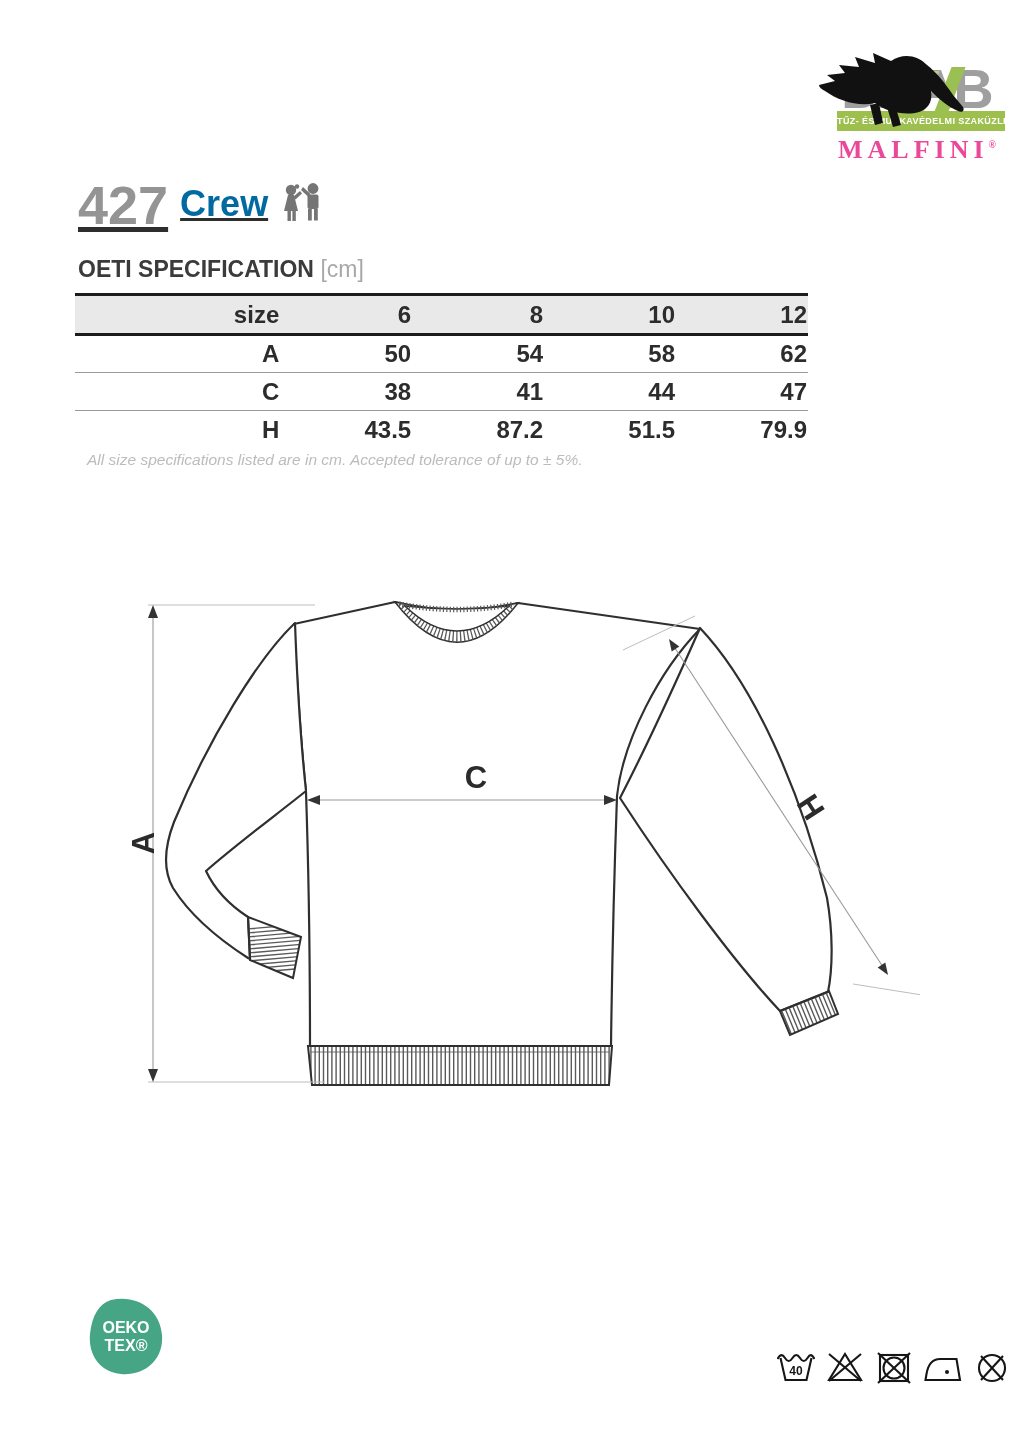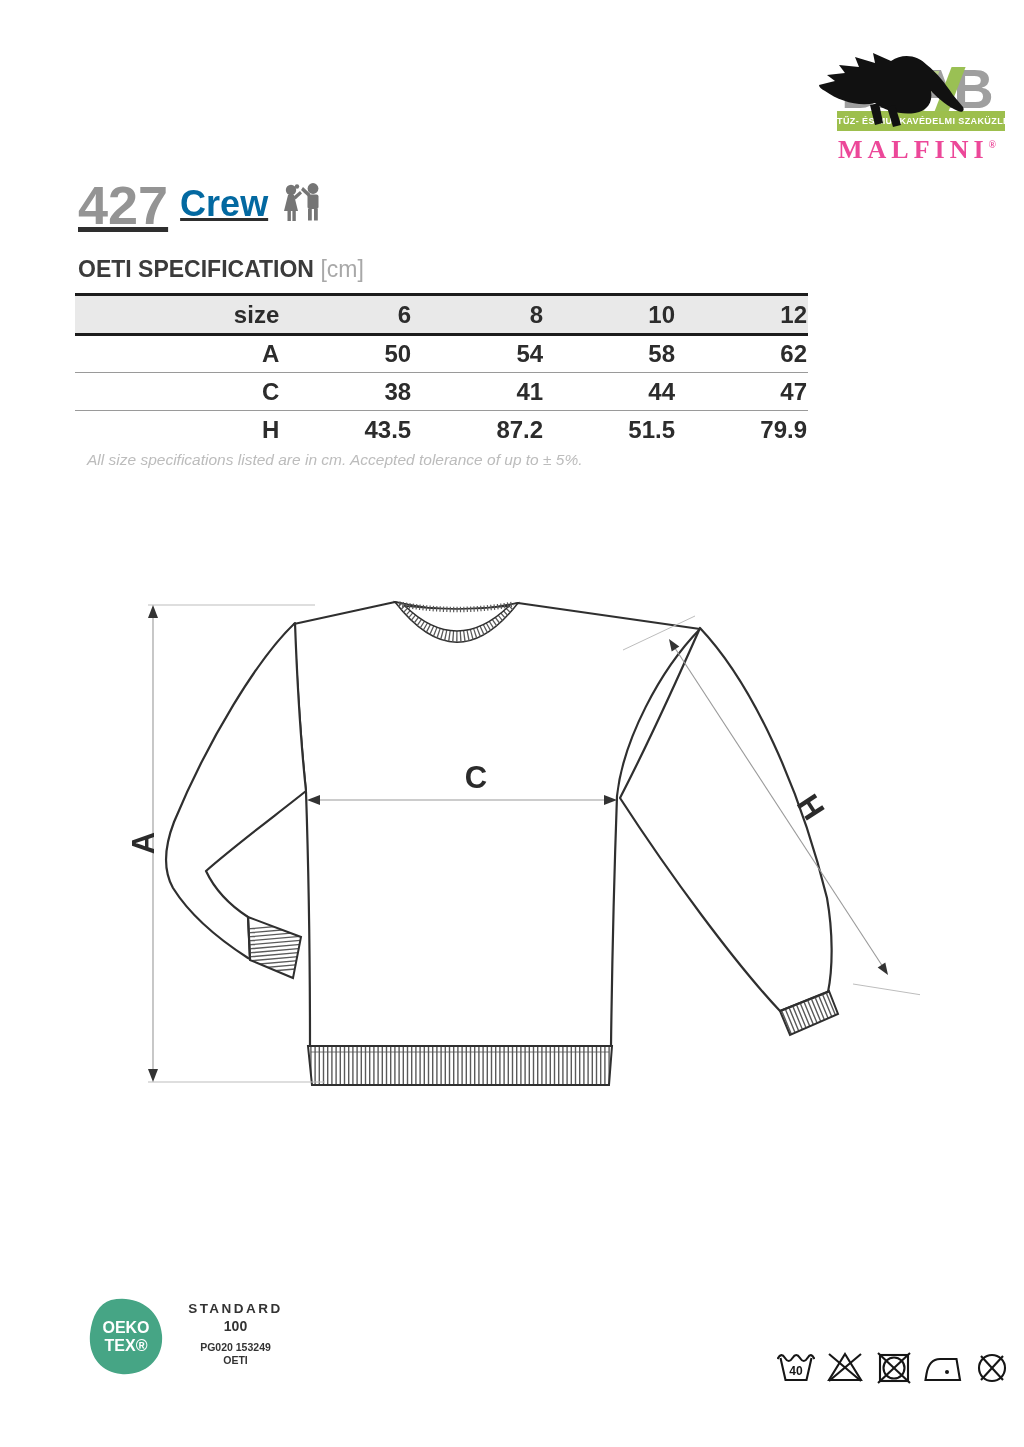--- a/index.html
+++ b/index.html
@@ -228,26 +228,20 @@
       <text class="dimlabel" x="690" y="252" text-anchor="middle" transform="rotate(57 685 245)">H</text>
     </g>
   </svg>
 
   <div class="oeko">
     <svg class="oeko-leaf" width="82" height="84" viewBox="0 0 82 84">
       <path fill="#46a585" d="M26,5 C50,-1 75,13 77,40 C79,65 59,81 36,79 C16,77 3,61 5,39 C7,20 14,9 26,5 Z"></path>
       <text x="41" y="38" text-anchor="middle" font-family="Liberation Sans, sans-serif" font-size="16" font-weight="bold" fill="#fff">OEKO</text>
       <text x="41" y="56" text-anchor="middle" font-family="Liberation Sans, sans-serif" font-size="16" font-weight="bold" fill="#fff">TEX®</text>
     </svg>
-    <div class="oeko-txt">
-      <div class="oeko-std">STANDARD</div>
-      <div class="oeko-100">100</div>
-      <div class="oeko-code">PG020 153249</div>
-      <div class="oeko-inst">OETI</div>
-    </div>
   </div>
 
   <div class="care-row">
     <svg width="38" height="40" viewBox="0 0 38 40">
       <g class="care-ic">
         <path d="M0.5,12 C3,7 5.5,7 8,11 C10.5,15 13,15 15.5,11 C18,7 20.5,7 23,11 C25.5,15 28,15 30.5,11 C33,7 35,7 37.5,12"></path>
         <path d="M3.5,11 L8.5,33 L29.5,33 L34.5,11"></path>
       </g>
       <text class="care-num" x="19" y="28" text-anchor="middle">40</text>
     </svg>

